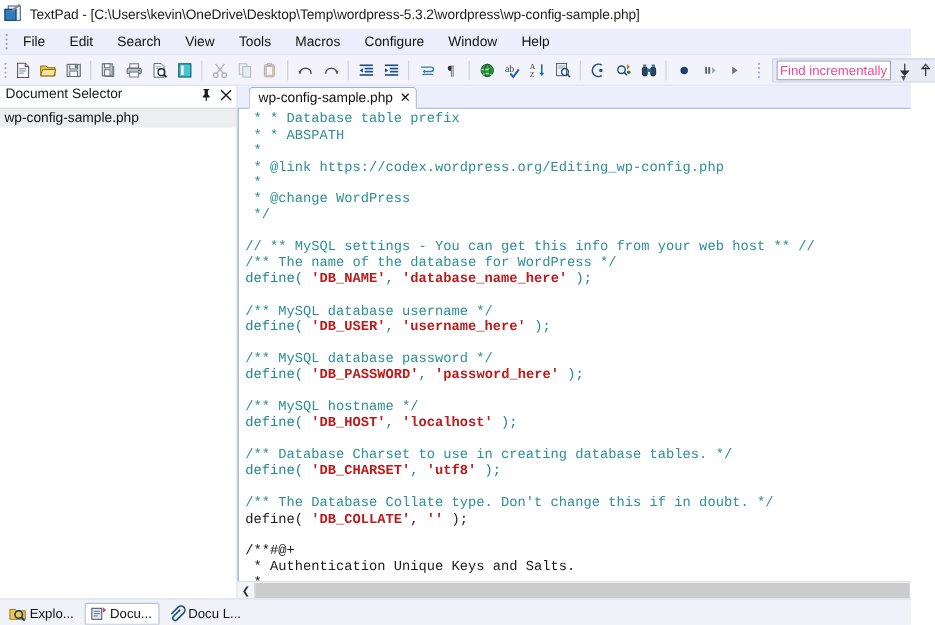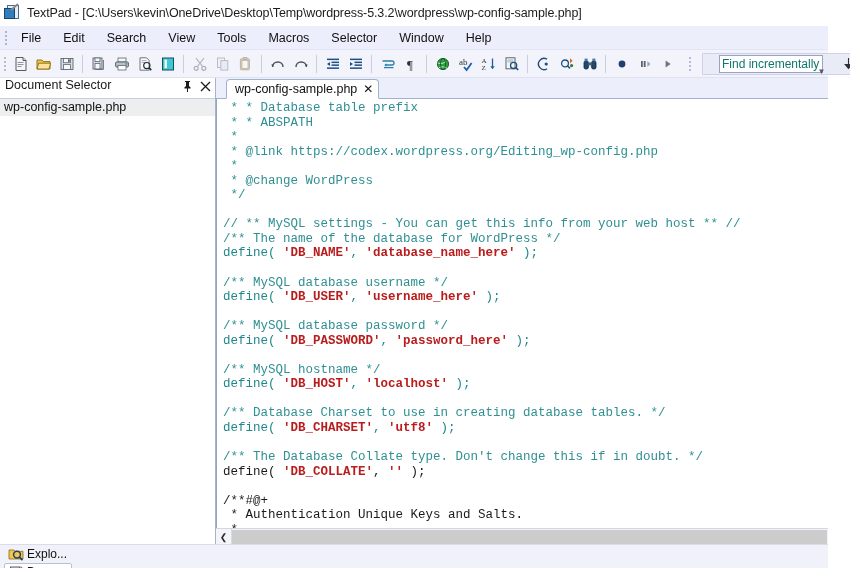--- a/index.html
+++ b/index.html
@@ -117,23 +117,23 @@
     height: 22px;
     padding-right: 2px;
     flex: 0 0 auto;
   }
   .findinput {
     width: 104px; height: 18px;
     border: 1px solid #9aa3bd;
     background: #ffffff;
     font-size: 12px;
     font-family: "Liberation Sans", sans-serif;
-    color: #0f766e;
+    color: #ec4899;
     padding: 0 2px;
-    margin: 0 16px;
+    margin: 0 3px;
     outline: none;
   }
   .fbtn {
     width: 19px; height: 19px;
     display: flex; align-items: center; justify-content: center;
     font-size: 11px; color: #222;
   }
 
   .tb-dropdown {
     position: absolute; right: 0; top: 0;
@@ -258,24 +258,23 @@
   .hs-track {
     flex: 1 1 auto; height: 14px;
     background: #cccccc;
     margin-right: 1px;
   }
 
   
   .statusbar {
     height: 24px; min-height: 24px;
     background: #f1f2f9;
-    display: flex; align-items: flex-start;
+    display: flex; align-items: flex-end;
     border-top: 1px solid #dadde9;
     padding-left: 4px;
-    flex-direction: column;
   }
   .sbtab {
     display: flex; align-items: center;
     height: 20px;
     padding: 0 6px 0 3px;
     font-size: 12px; color: #111;
     margin-right: 3px;
     border: 1px solid transparent;
     white-space: nowrap;
   }
@@ -306,21 +305,21 @@
         <i></i>
         <i></i>
         <i></i>
       </div>
     <div class="menu-item">File</div>
     <div class="menu-item">Edit</div>
     <div class="menu-item">Search</div>
     <div class="menu-item">View</div>
     <div class="menu-item">Tools</div>
     <div class="menu-item">Macros</div>
-    <div class="menu-item">Selector</div>
+    <div class="menu-item">Configure</div>
     <div class="menu-item">Window</div>
     <div class="menu-item">Help</div>
   </div>
 
   <div class="toolbarrow">
     <div class="tbgrip">
         <i></i>
         <i></i>
         <i></i>
         <i></i>

